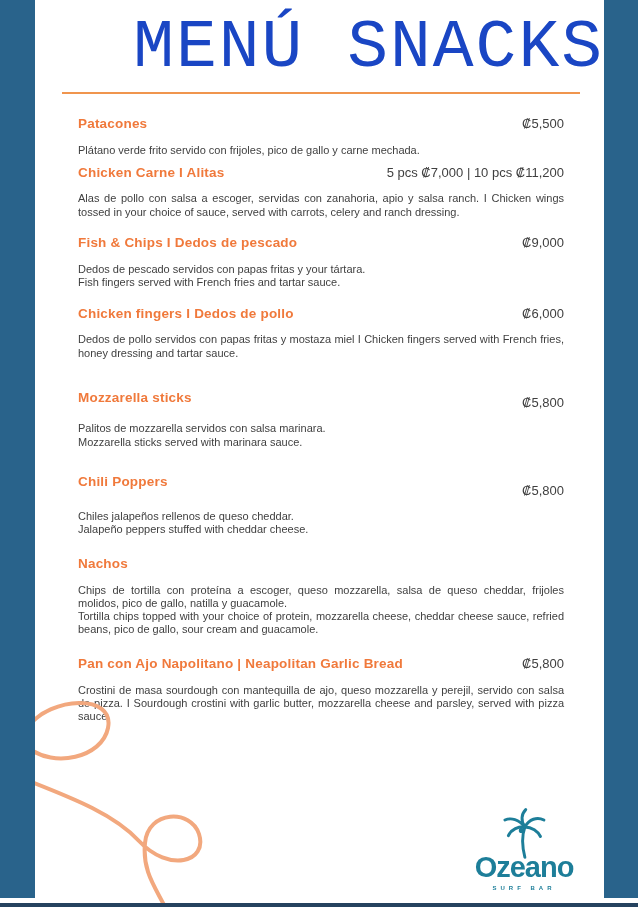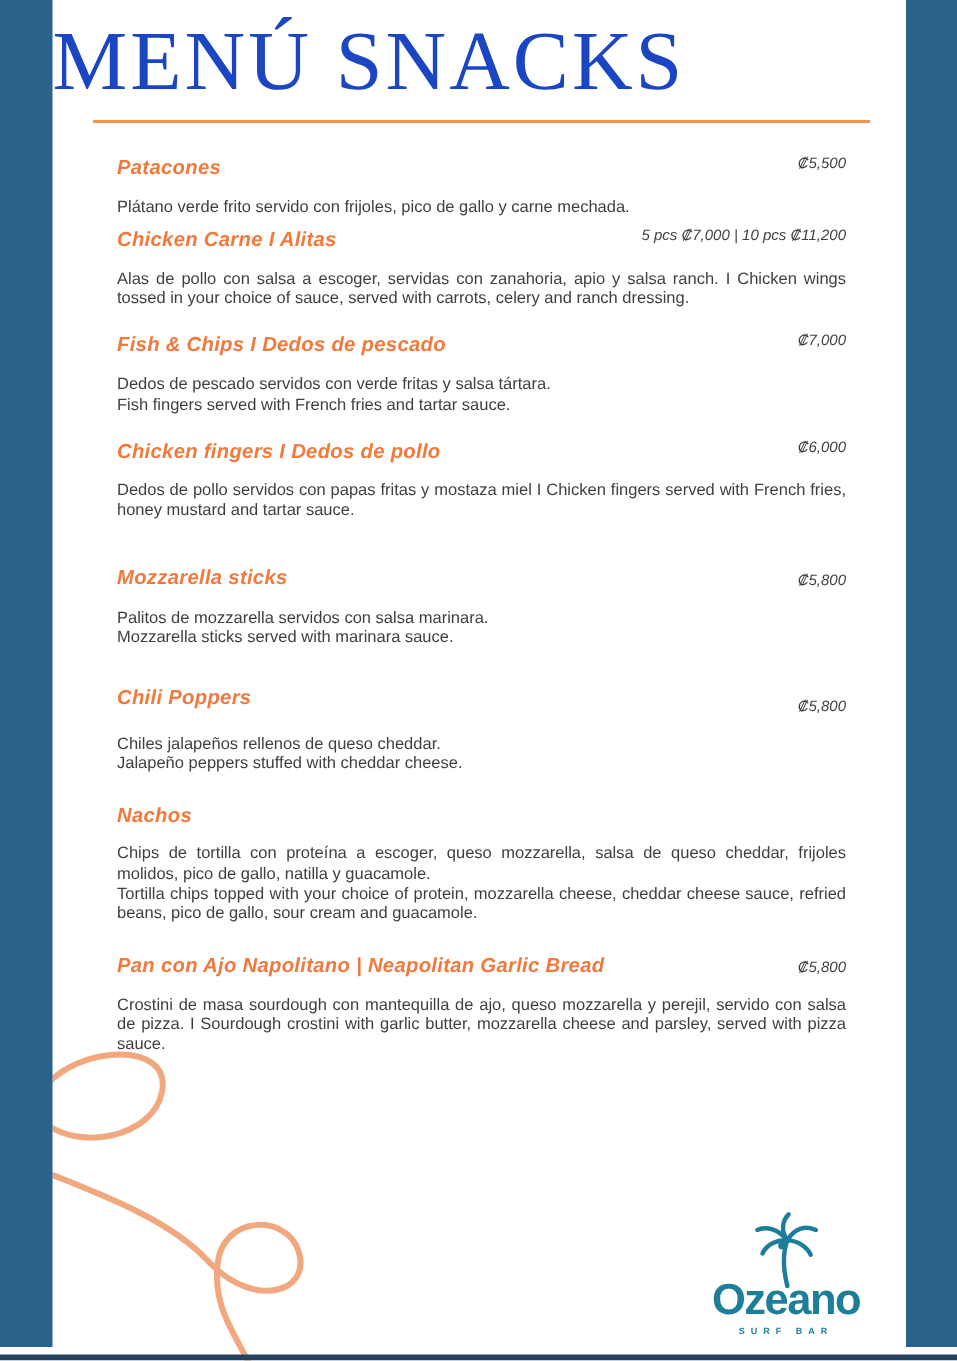--- a/index.html
+++ b/index.html
@@ -30,55 +30,55 @@
   .bottom-line{
     position:absolute;left:0;bottom:0;width:100%;height:4px;
     background:var(--bottom-line-navy);z-index:4;
   }
   .page{
     position:absolute;left:35px;top:0;width:569px;height:907px;
     background:#ffffff;z-index:1;
   }
   .header{padding-top:12px;}
   .page-title{
-    font-family:Liberation Serif, serif;
+    font-family:Liberation Mono, monospace;
     font-weight:400;
-    font-size:56px;
+    font-size:68px;
     letter-spacing:2px;
     color:var(--title-blue);
-    text-align:left;
+    text-align:right;
     line-height:1.05;
   }
   .title-divider{
     height:2px;background:var(--divider-orange);
     margin:9px 24px 0 27px;
   }
   .menu-items{
     margin:22px 40px 0 43px;
     position:relative;z-index:2;
   }
   .menu-item{margin-top:16px;}
   .menu-item:first-child{margin-top:0;}
   .menu-item:nth-child(2){margin-top:7px;}
   .menu-item:nth-child(5){margin-top:30px;}
   .menu-item:nth-child(6){margin-top:25px;}
   .menu-item:nth-child(7){margin-top:19px;}
   .menu-item:nth-child(8){margin-top:19px;}
   .item-head{
-    display:flex;justify-content:space-between;align-items:flex-start;font-style:italic;
+    display:flex;justify-content:space-between;align-items:flex-start;
   }
   .item-name{
     font-size:13.5px;font-weight:bold;
     color:var(--accent-orange);
     letter-spacing:.2px;
     line-height:1.25;
     max-width:340px;
   }
   .item-price{
-    font-size:10px;color:var(--text);
+    font-size:13px;color:var(--text);
     white-space:nowrap;flex-shrink:0;
     line-height:1.25;
   }
   .menu-item:nth-child(5) .item-price{margin-top:5px;}
   .menu-item:nth-child(6) .item-price{margin-top:9px;}
   .menu-item:nth-child(8) .item-price{align-self:flex-end;}
   .item-desc{margin-top:11px;font-size:11px;line-height:1.21;}
   .desc-line{display:block;text-align:justify;}
   .squiggle{
     position:absolute;left:0;bottom:-6px;width:210px;height:232px;
@@ -129,35 +129,35 @@
       <div class="item-price">5 pcs ₡7,000 | 10 pcs ₡11,200</div>
     </div>
     <p class="item-desc">
           <span class="desc-line">Alas de pollo con salsa a escoger, servidas con zanahoria, apio y salsa ranch. I Chicken wings tossed in your choice of sauce, served with carrots, celery and ranch dressing.</span>
         </p>
   </div>
 
   <div class="menu-item">
     <div class="item-head">
       <h3 class="item-name">Fish &amp; Chips I Dedos de pescado</h3>
-      <div class="item-price">₡7,000</div>
-    </div>
-    <p class="item-desc">
-          <span class="desc-line">Dedos de pescado servidos con verde fritas y salsa tártara.</span>
+      <div class="item-price">₡9,000</div>
+    </div>
+    <p class="item-desc">
+          <span class="desc-line">Dedos de pescado servidos con papas fritas y your tártara.</span>
           <span class="desc-line">Fish fingers served with French fries and tartar sauce.</span>
         </p>
   </div>
 
   <div class="menu-item">
     <div class="item-head">
       <h3 class="item-name">Chicken fingers I Dedos de pollo</h3>
       <div class="item-price">₡6,000</div>
     </div>
     <p class="item-desc">
-          <span class="desc-line">Dedos de pollo servidos con papas fritas y mostaza miel I Chicken fingers served with French fries, honey mustard and tartar sauce.</span>
+          <span class="desc-line">Dedos de pollo servidos con papas fritas y mostaza miel I Chicken fingers served with French fries, honey dressing and tartar sauce.</span>
         </p>
   </div>
 
   <div class="menu-item">
     <div class="item-head">
       <h3 class="item-name">Mozzarella sticks</h3>
       <div class="item-price">₡5,800</div>
     </div>
     <p class="item-desc">
           <span class="desc-line">Palitos de mozzarella servidos con salsa marinara.</span>

